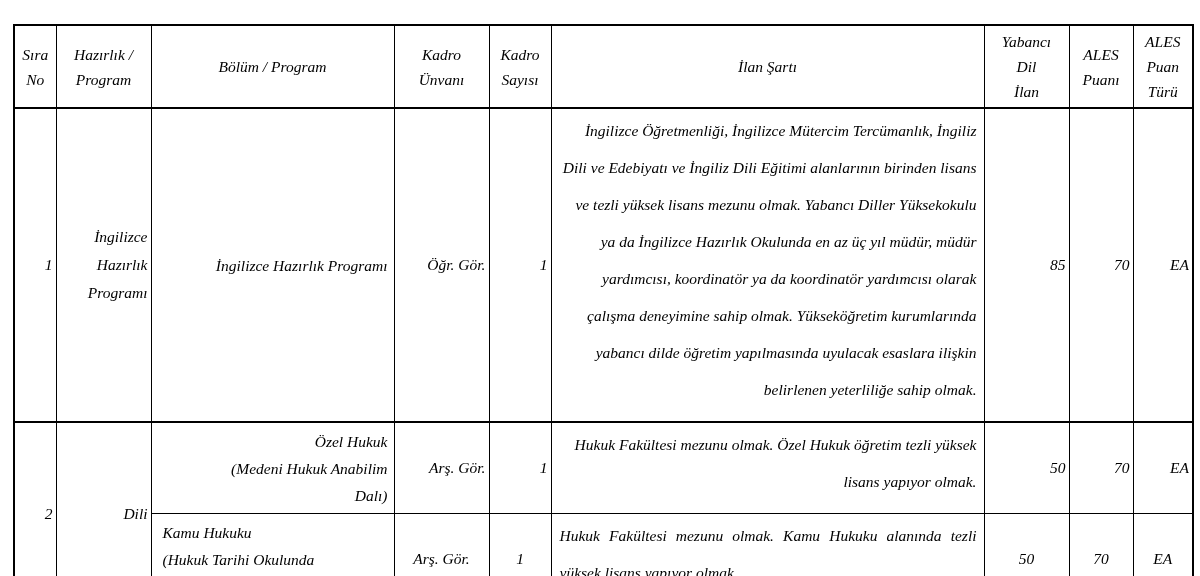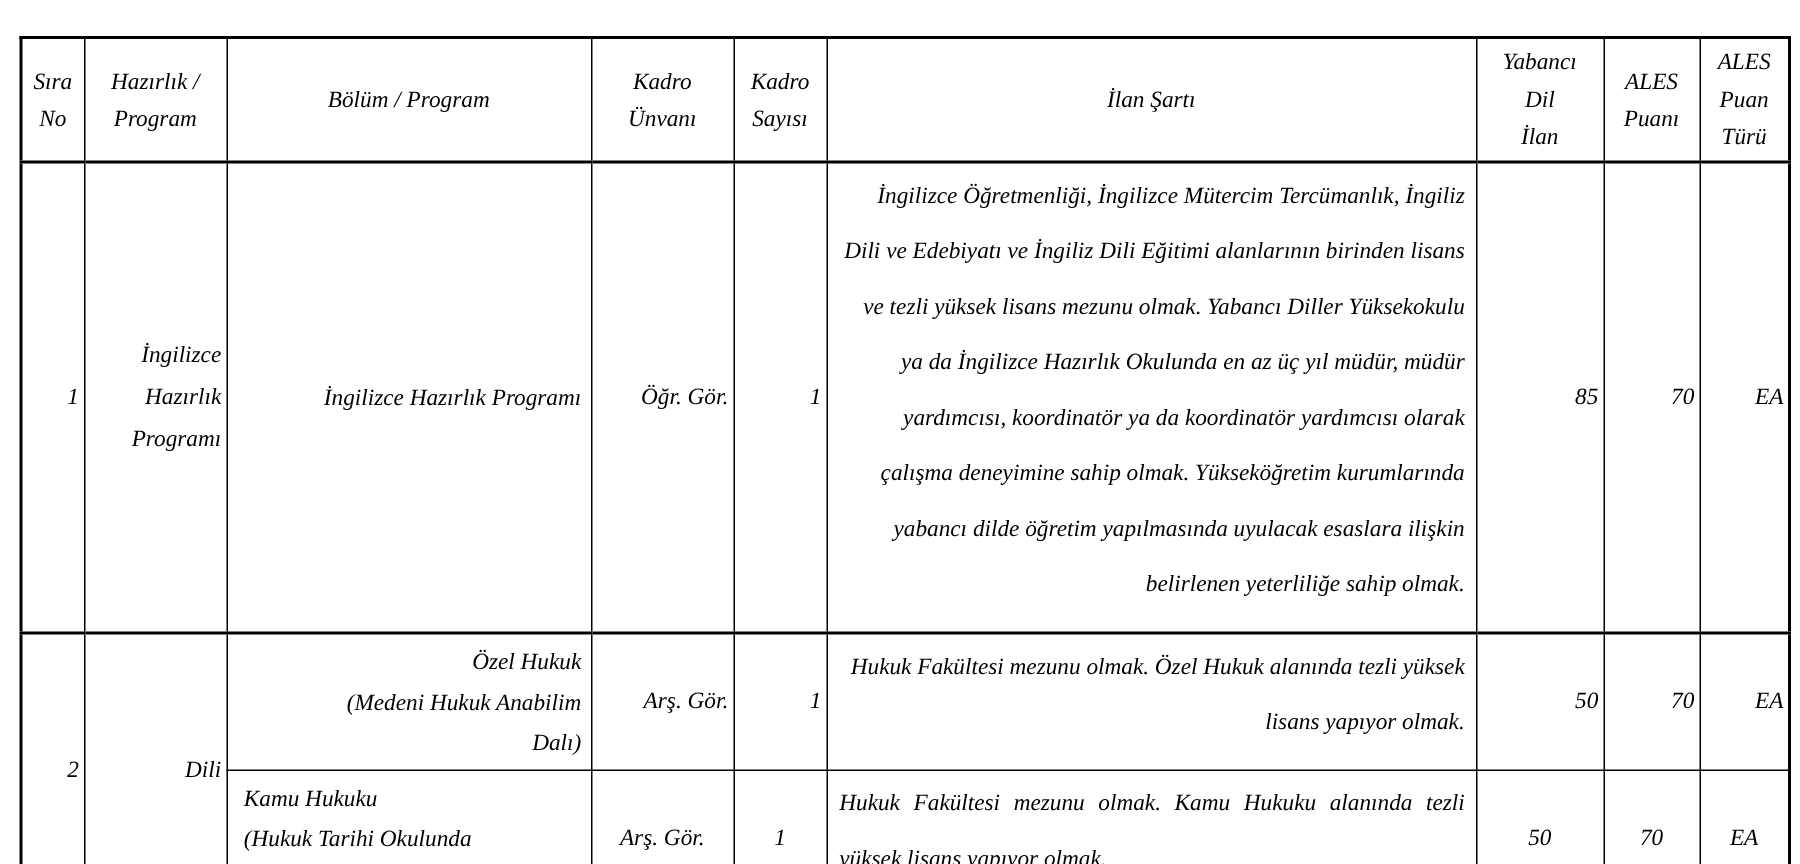--- a/index.html
+++ b/index.html
@@ -104,21 +104,21 @@
       <td class="center">EA</td>
     </tr>
     <tr class="row-2a group-start">
       <td class="center" rowspan="2">2</td>
       <td class="center" rowspan="2">Dili</td>
       <td class="bolum">Özel Hukuk
 (Medeni Hukuk Anabilim
 Dalı)</td>
       <td class="center">Arş. Gör.</td>
       <td class="center">1</td>
-      <td class="sart">Hukuk Fakültesi mezunu olmak. Özel Hukuk alanında tezli yüksek lisans yapıyor olmak.</td>
+      <td class="sart">Hukuk Fakültesi mezunu olmak. Özel Hukuk öğretim tezli yüksek lisans yapıyor olmak.</td>
       <td class="center">50</td>
       <td class="center">70</td>
       <td class="center">EA</td>
     </tr>
     <tr class="row-2b">
       <td class="bolum">Kamu Hukuku
 (Hukuk Tarihi Okulunda
 Dalı)</td>
       <td class="center">Arş. Gör.</td>
       <td class="center">1</td>

